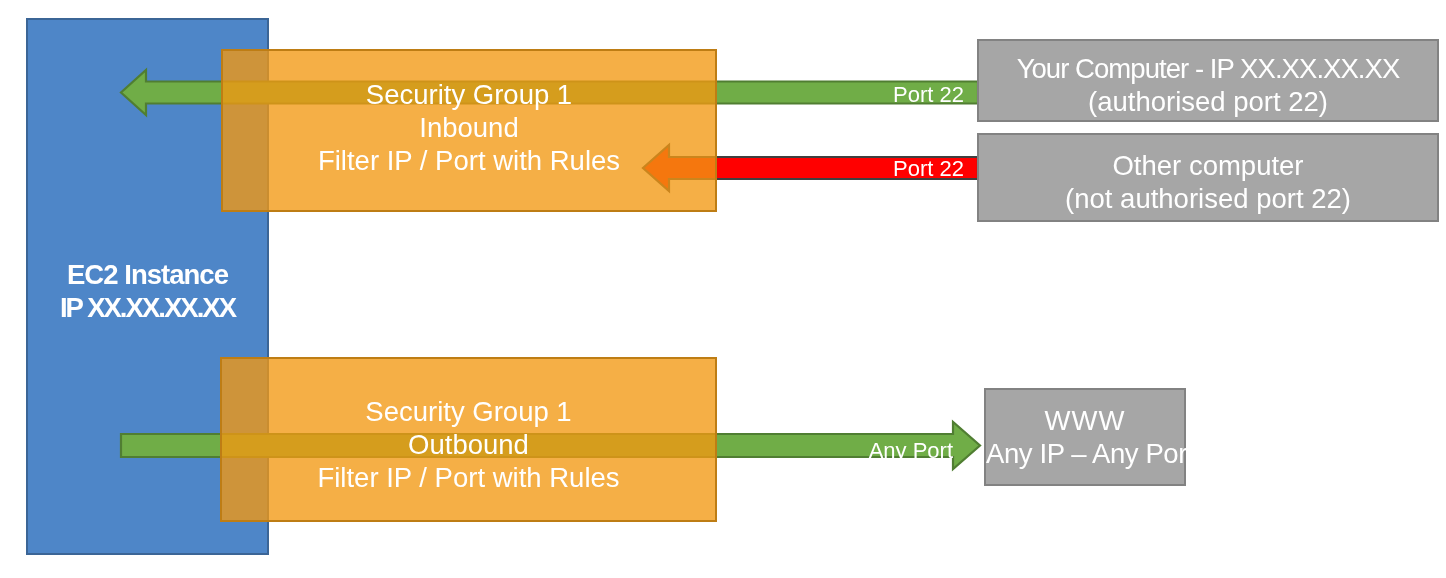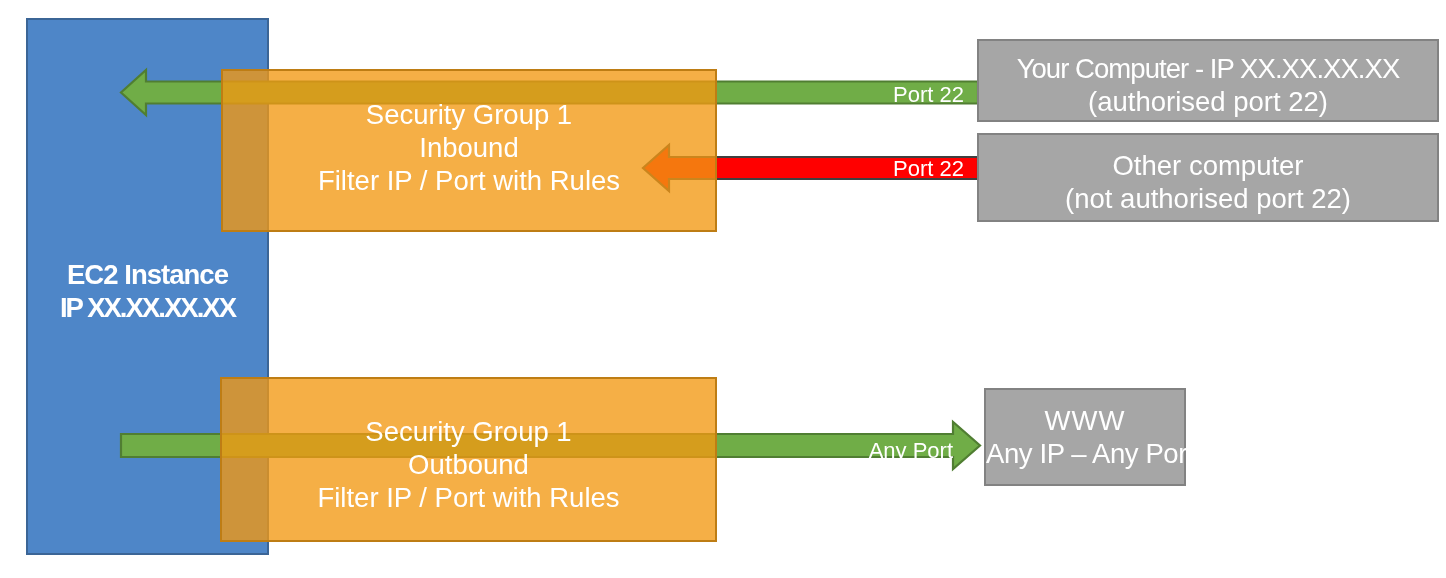--- a/index.html
+++ b/index.html
@@ -34,21 +34,20 @@
     border: 2px solid var(--ec2-border, #3b6596);
     font-weight: bold;
   }
   .ec2 .txt { top: 238px; }
 
   
   .sg {
     background: rgba(242,152,18,0.78);
     background: color-mix(in srgb, var(--security-group-fill, #f29812) 78%, transparent);
     border: 2px solid var(--security-group-border, #be7d14);
-    margin-top: 20px;
   }
   .sg-inbound  { left: 221px; top: 49px;  width: 496px; height: 163px; }
   .sg-inbound .txt { top: 27px; }
   .sg-outbound { left: 220px; top: 357px; width: 497px; height: 165px; }
   .sg-outbound .txt { top: 36px; }
 
   
   .endpoint {
     background: var(--endpoint-fill, #a6a6a6);
     border: 2px solid var(--endpoint-border, #828282);

